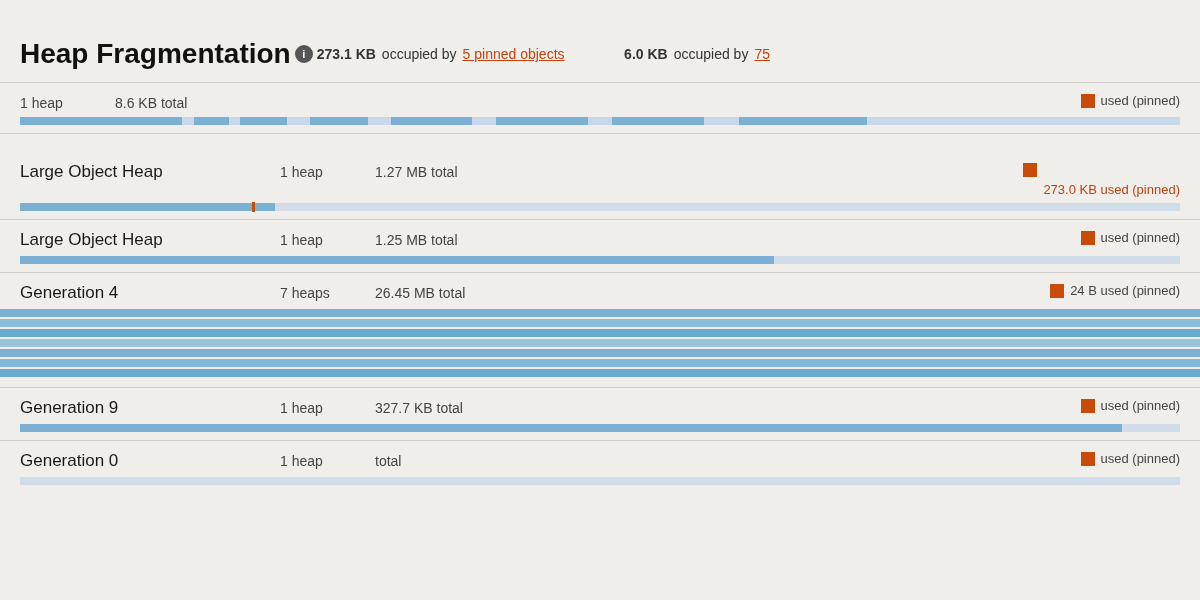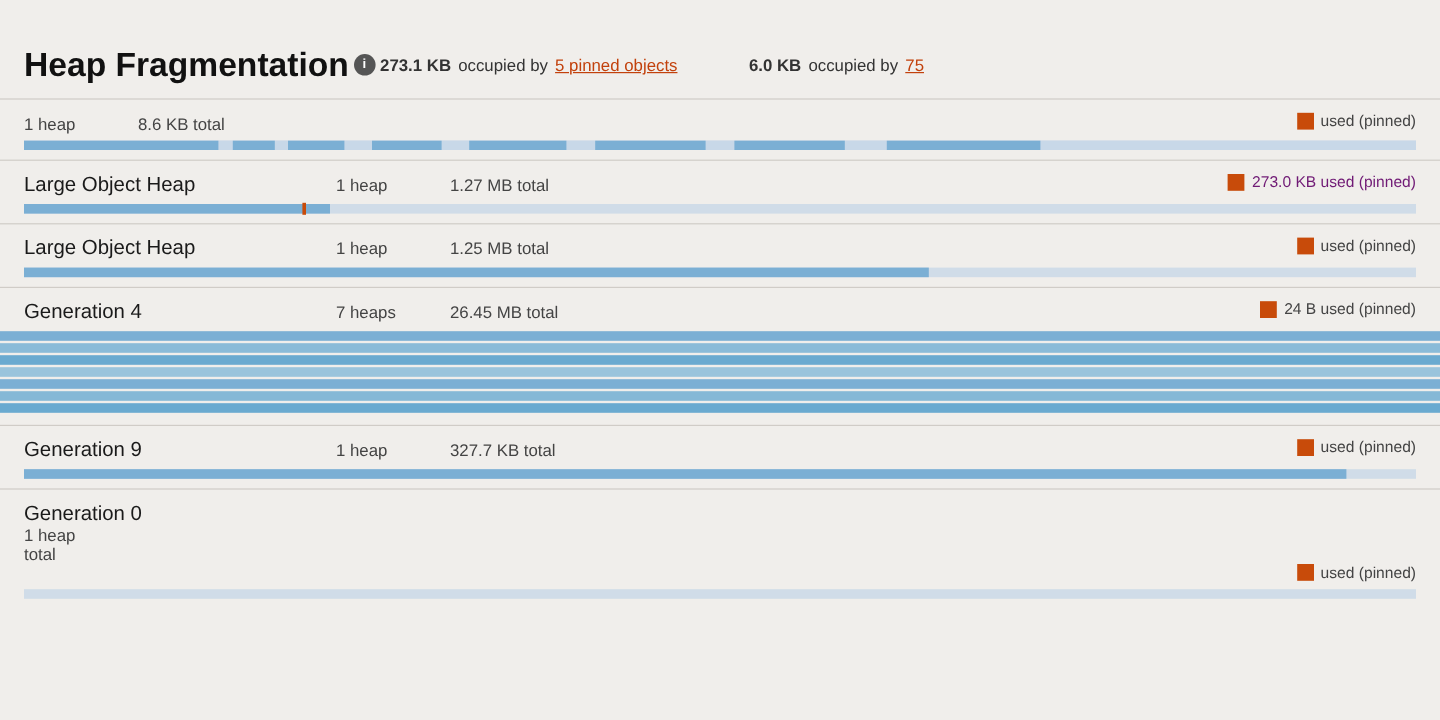--- a/index.html
+++ b/index.html
@@ -107,21 +107,21 @@
         </div>
       </div>
     </div>
     <div style="border-top: 1px solid rgb(208, 204, 199);">
       <div style="display: flex; align-items: baseline; padding: 10px 20px 4px; gap: 0px;">
         <span style="font-size: 17px; font-weight: 500; min-width: 260px;">Large Object Heap</span>
         <span style="font-size: 14px; color: rgb(68, 68, 68); min-width: 95px;">1 heap</span>
         <span style="font-size: 14px; color: rgb(68, 68, 68); min-width: 130px;">1.27 MB total</span>
         <div style="display: flex; align-items: center; gap: 6px; margin-left: auto;">
           <span style="width: 14px; height: 14px; background: rgb(200, 75, 10); display: inline-block; flex-shrink: 0;"></span>
-          <span style="font-size: 13px; color: #701a75;">273.0 KB used (pinned)</span>
+          <span style="font-size: 13px; color: #c2410c; margin-top: 38px;">273.0 KB used (pinned)</span>
         </div>
       </div>
       <div style="padding: 2px 20px 8px;">
         <div style="height: 8px; background: rgb(208, 220, 232); position: relative; overflow: visible;">
           <div style="position: absolute; height: 100%; left: 0px; top: 0px; width: 22%; background: rgb(123, 175, 212);"></div>
           <div style="position: absolute; top: -1px; width: 3px; height: 10px; background: rgb(200, 75, 10); left: 20%;"></div>
         </div>
       </div>
     </div>
     <div style="border-top: 1px solid rgb(208, 204, 199);">
@@ -170,21 +170,21 @@
           <span style="font-size: 13px; color: rgb(68, 68, 68);">used (pinned)</span>
         </div>
       </div>
       <div style="padding: 2px 20px 8px;">
         <div style="height: 8px; background: rgb(208, 220, 232); position: relative; overflow: visible;">
           <div style="position: absolute; height: 100%; left: 0px; top: 0px; width: 95%; background: rgb(123, 175, 212);"></div>
         </div>
       </div>
     </div>
     <div style="border-top: 1px solid rgb(208, 204, 199);">
-      <div style="display: flex; align-items: baseline; padding: 10px 20px 4px; gap: 0px; flex-direction: column;">
+      <div style="display: flex; align-items: baseline; padding: 10px 20px 4px; gap: 0px;">
         <span style="font-size: 17px; font-weight: 500; min-width: 260px;">Generation 0</span>
         <span style="font-size: 14px; color: rgb(68, 68, 68); min-width: 95px;">1 heap</span>
         <span style="font-size: 14px; color: rgb(68, 68, 68); min-width: 130px;">total</span>
         <div style="display: flex; align-items: center; gap: 6px; margin-left: auto;">
           <span style="width: 14px; height: 14px; background: rgb(200, 75, 10); display: inline-block; flex-shrink: 0;"></span>
           <span style="font-size: 13px; color: rgb(68, 68, 68);">used (pinned)</span>
         </div>
       </div>
       <div style="padding: 2px 20px 8px;">
         <div style="height: 8px; background: rgb(208, 220, 232); position: relative; overflow: visible;">

